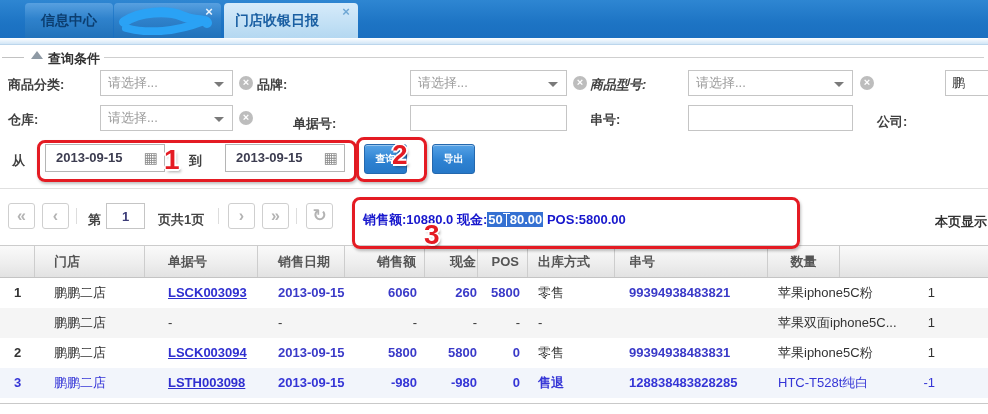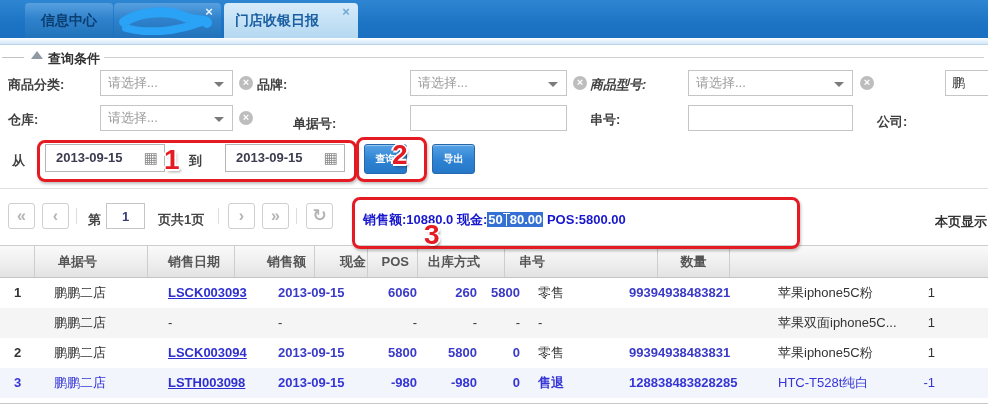--- a/index.html
+++ b/index.html
@@ -204,20 +204,21 @@
   <div class="summary">
     <span>销售额:</span><span>10880.0</span>
     <span>现金:</span><span class="sel"><span>50</span><span class="ibeam"></span><span>80.00</span></span>
     <span>POS:</span><span>5800.00</span>
   </div>
   <div class="pagenote">本页显示</div>
 
   <div class="grid">
     <div class="gr ghead">
       <div class="gc c-num"></div>
+      <div class="gc c-store">门店</div>
       <div class="gc c-doc">单据号</div>
       <div class="gc c-date">销售日期</div>
       <div class="gc c-sales">销售额</div>
       <div class="gc c-cash">现金</div>
       <div class="gc c-pos">POS</div>
       <div class="gc c-method">出库方式</div>
       <div class="gc c-serial">串号</div>
       <div class="gc c-qty">数量</div>
       <div class="gc c-fill" style="border-right:none;"></div>
     </div>

